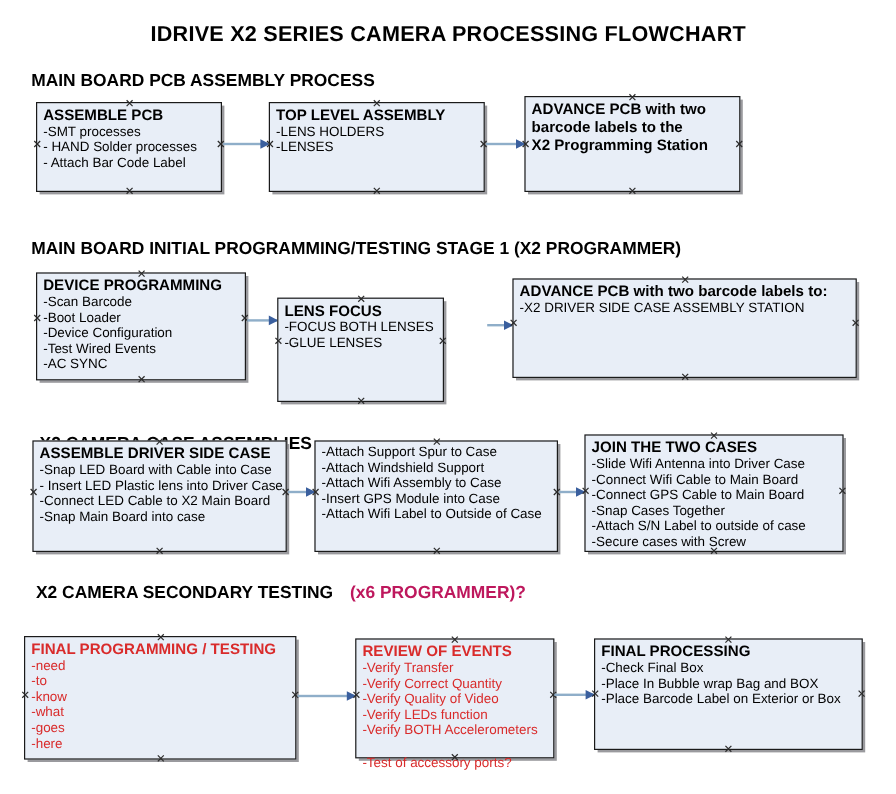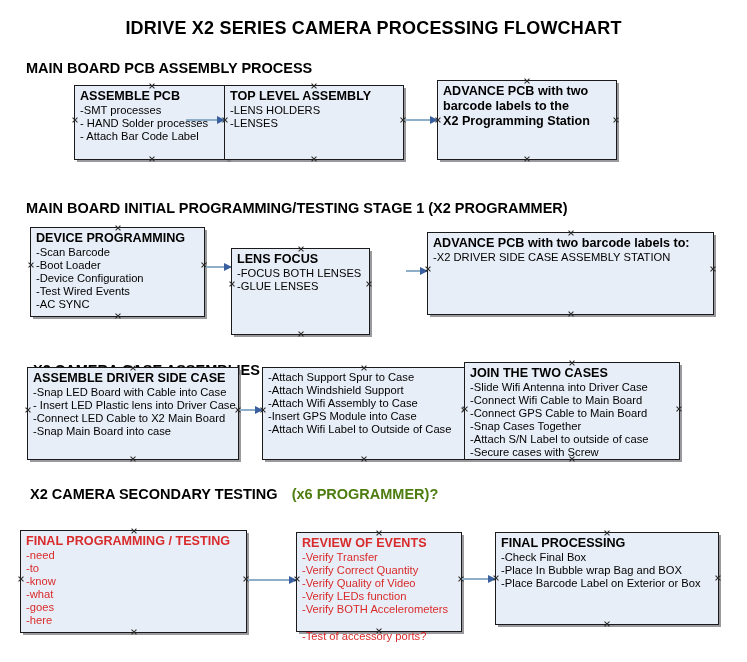--- a/index.html
+++ b/index.html
@@ -17,21 +17,21 @@
   .doc-title{
     position:absolute;left:0;right:0;top:18px;
     text-align:center;
     font-size:18px;font-weight:bold;letter-spacing:.2px;
   }
   .section-title{
     position:absolute;
     font-size:14.5px;font-weight:bold;
     white-space:nowrap;
   }
-  .section-title .red{color:#4d7c0f;}
+  .section-title .red{color:#be185d;}
 
   
   .node{
     position:absolute;
     background:#e8eef7;
     border:1.3px solid #1a1a1a;
     box-shadow:2.5px 2.5px 0 -0.5px rgba(120,120,125,.75);
     box-sizing:border-box;
     padding:3px 4px 2px 5px;
     overflow:visible;
@@ -81,21 +81,21 @@
 </style>
 </head>
 <body>
 
 <div class="canvas">
 
   <div class="doc-title">IDRIVE X2  SERIES CAMERA PROCESSING FLOWCHART</div>
 
   <div class="section-title" style="left:26px;top:60px;">MAIN BOARD PCB ASSEMBLY PROCESS</div>
 
-  <div class="node" style="left:30px;top:85px;width:155px;height:75px;margin-left:44px;">
+  <div class="node" style="left:30px;top:85px;width:155px;height:75px;">
     <span class="hd">ASSEMBLE PCB</span>
     <span class="ln">-SMT processes</span>
     <span class="ln">- HAND Solder processes</span>
     <span class="ln">- Attach Bar Code Label</span>
     <span class="hx" style="left:50%;top:0;"></span>
     <span class="hx" style="left:50%;top:100%;"></span>
     <span class="hx" style="left:0;top:46%;"></span>
     <span class="hx" style="left:100%;top:46%;"></span>
   </div>
 
@@ -184,21 +184,21 @@
     <span class="ln">-Insert GPS Module into Case</span>
     <span class="ln">-Attach Wifi Label to Outside of Case</span>
     <span class="hx" style="left:50%;top:0;"></span>
     <span class="hx" style="left:50%;top:100%;"></span>
     <span class="hx" style="left:0;top:46%;"></span>
     <span class="hx" style="left:100%;top:46%;"></span>
   </div>
 
   <div class="conn" style="left:466px;top:409px;width:21px;"></div>
 
-  <div class="node" style="left:464px;top:362px;width:216px;height:98px;">
+  <div class="node" style="left:487px;top:362px;width:216px;height:98px;">
     <span class="hd">JOIN THE TWO CASES</span>
     <span class="ln">-Slide Wifi Antenna into Driver Case</span>
     <span class="ln">-Connect Wifi Cable to Main Board</span>
     <span class="ln">-Connect GPS Cable to Main Board</span>
     <span class="ln">-Snap Cases Together</span>
     <span class="ln">-Attach S/N Label to outside of case</span>
     <span class="ln">-Secure cases with Screw</span>
     <span class="hx" style="left:50%;top:0;"></span>
     <span class="hx" style="left:50%;top:100%;"></span>
     <span class="hx" style="left:0;top:48%;"></span>

